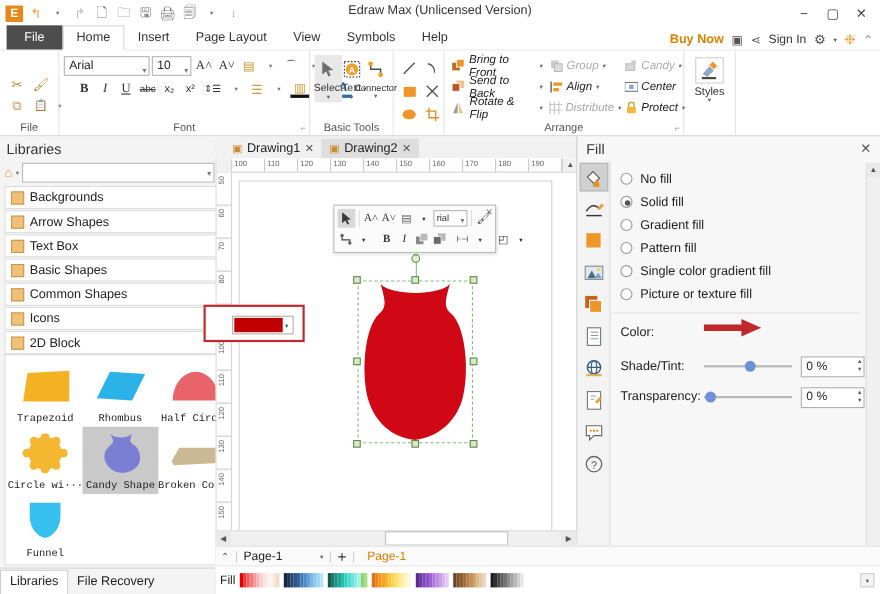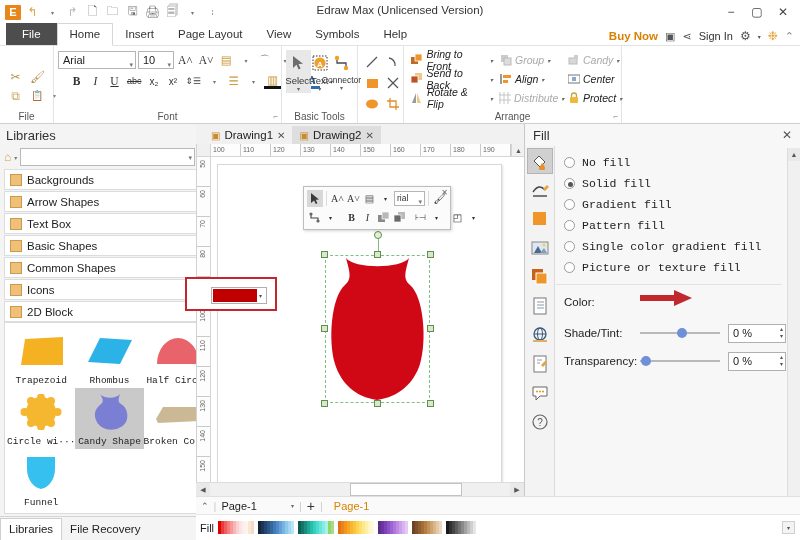--- a/index.html
+++ b/index.html
@@ -324,21 +324,21 @@
     display: flex; flex-direction: column; align-items: center; padding-top: 2px; gap: 3px;
   }
   .strip-ico {
     width: 26px; height: 26px; display: flex; align-items: center;
     justify-content: center; font-size: 14px;
   }
   .strip-ico.act { background: #d0d0d0; border: 1px solid #b4b4b4; }
 
   .rp-body { position: absolute; left: 31px; top: 24px; right: 14px; bottom: 0; }
   .radiolist { padding: 4px 0 6px 8px; border-bottom: 1px solid #e2e2e2;
-               margin-right: 4px; font-family: Liberation Mono, monospace; }
+               margin-right: 4px; }
   .rrow { display: flex; align-items: center; gap: 7px; height: 21px; font-size: 11.5px; }
   .radio {
     width: 11px; height: 11px; border-radius: 50%; border: 1px solid #9a9a9a;
     background: #fff; position: relative; flex: none;
   }
   .radio.on::after {
     content: ''; position: absolute; left: 2.5px; top: 2.5px;
     width: 5px; height: 5px; border-radius: 50%; background: #555;
   }
   .ctrlrow { display: flex; align-items: center; height: 28px; padding-left: 8px; }
@@ -690,20 +690,33 @@
             </span>
             <span>Protect</span>
             <span class="adrop">▾</span>
           </div>
         </div>
       </div>
       <div class="glabel">Arrange</div>
       <div class="dialog-launch">⌐</div>
     </div>
 
+    <div class="rgroup stylegrp">
+      <div class="gbody">
+        <div class="sbox">
+          <svg width="18" height="18" viewBox="0 0 18 18">
+            <path d="M3,12 L9,5 L13,9 L7,15 Z" fill="#8fa8c6"></path>
+            <path d="M9,4 L12,1 L16,5 L13,8 Z" fill="#f0952a"></path>
+            <rect x="2" y="15" width="13" height="2" fill="#4a4a4a"></rect>
+          </svg>
+        </div>
+        <div class="slbl">Styles</div>
+        <div class="bt-arr">▾</div>
+      </div>
+    </div>
 
   </div>
 
   <div class="leftpanel">
     <div class="lp-head">
       <span>Libraries</span>
       <span class="lp-close">✕</span>
     </div>
     <div class="lp-search">
       <span class="home-ico">⌂</span>

